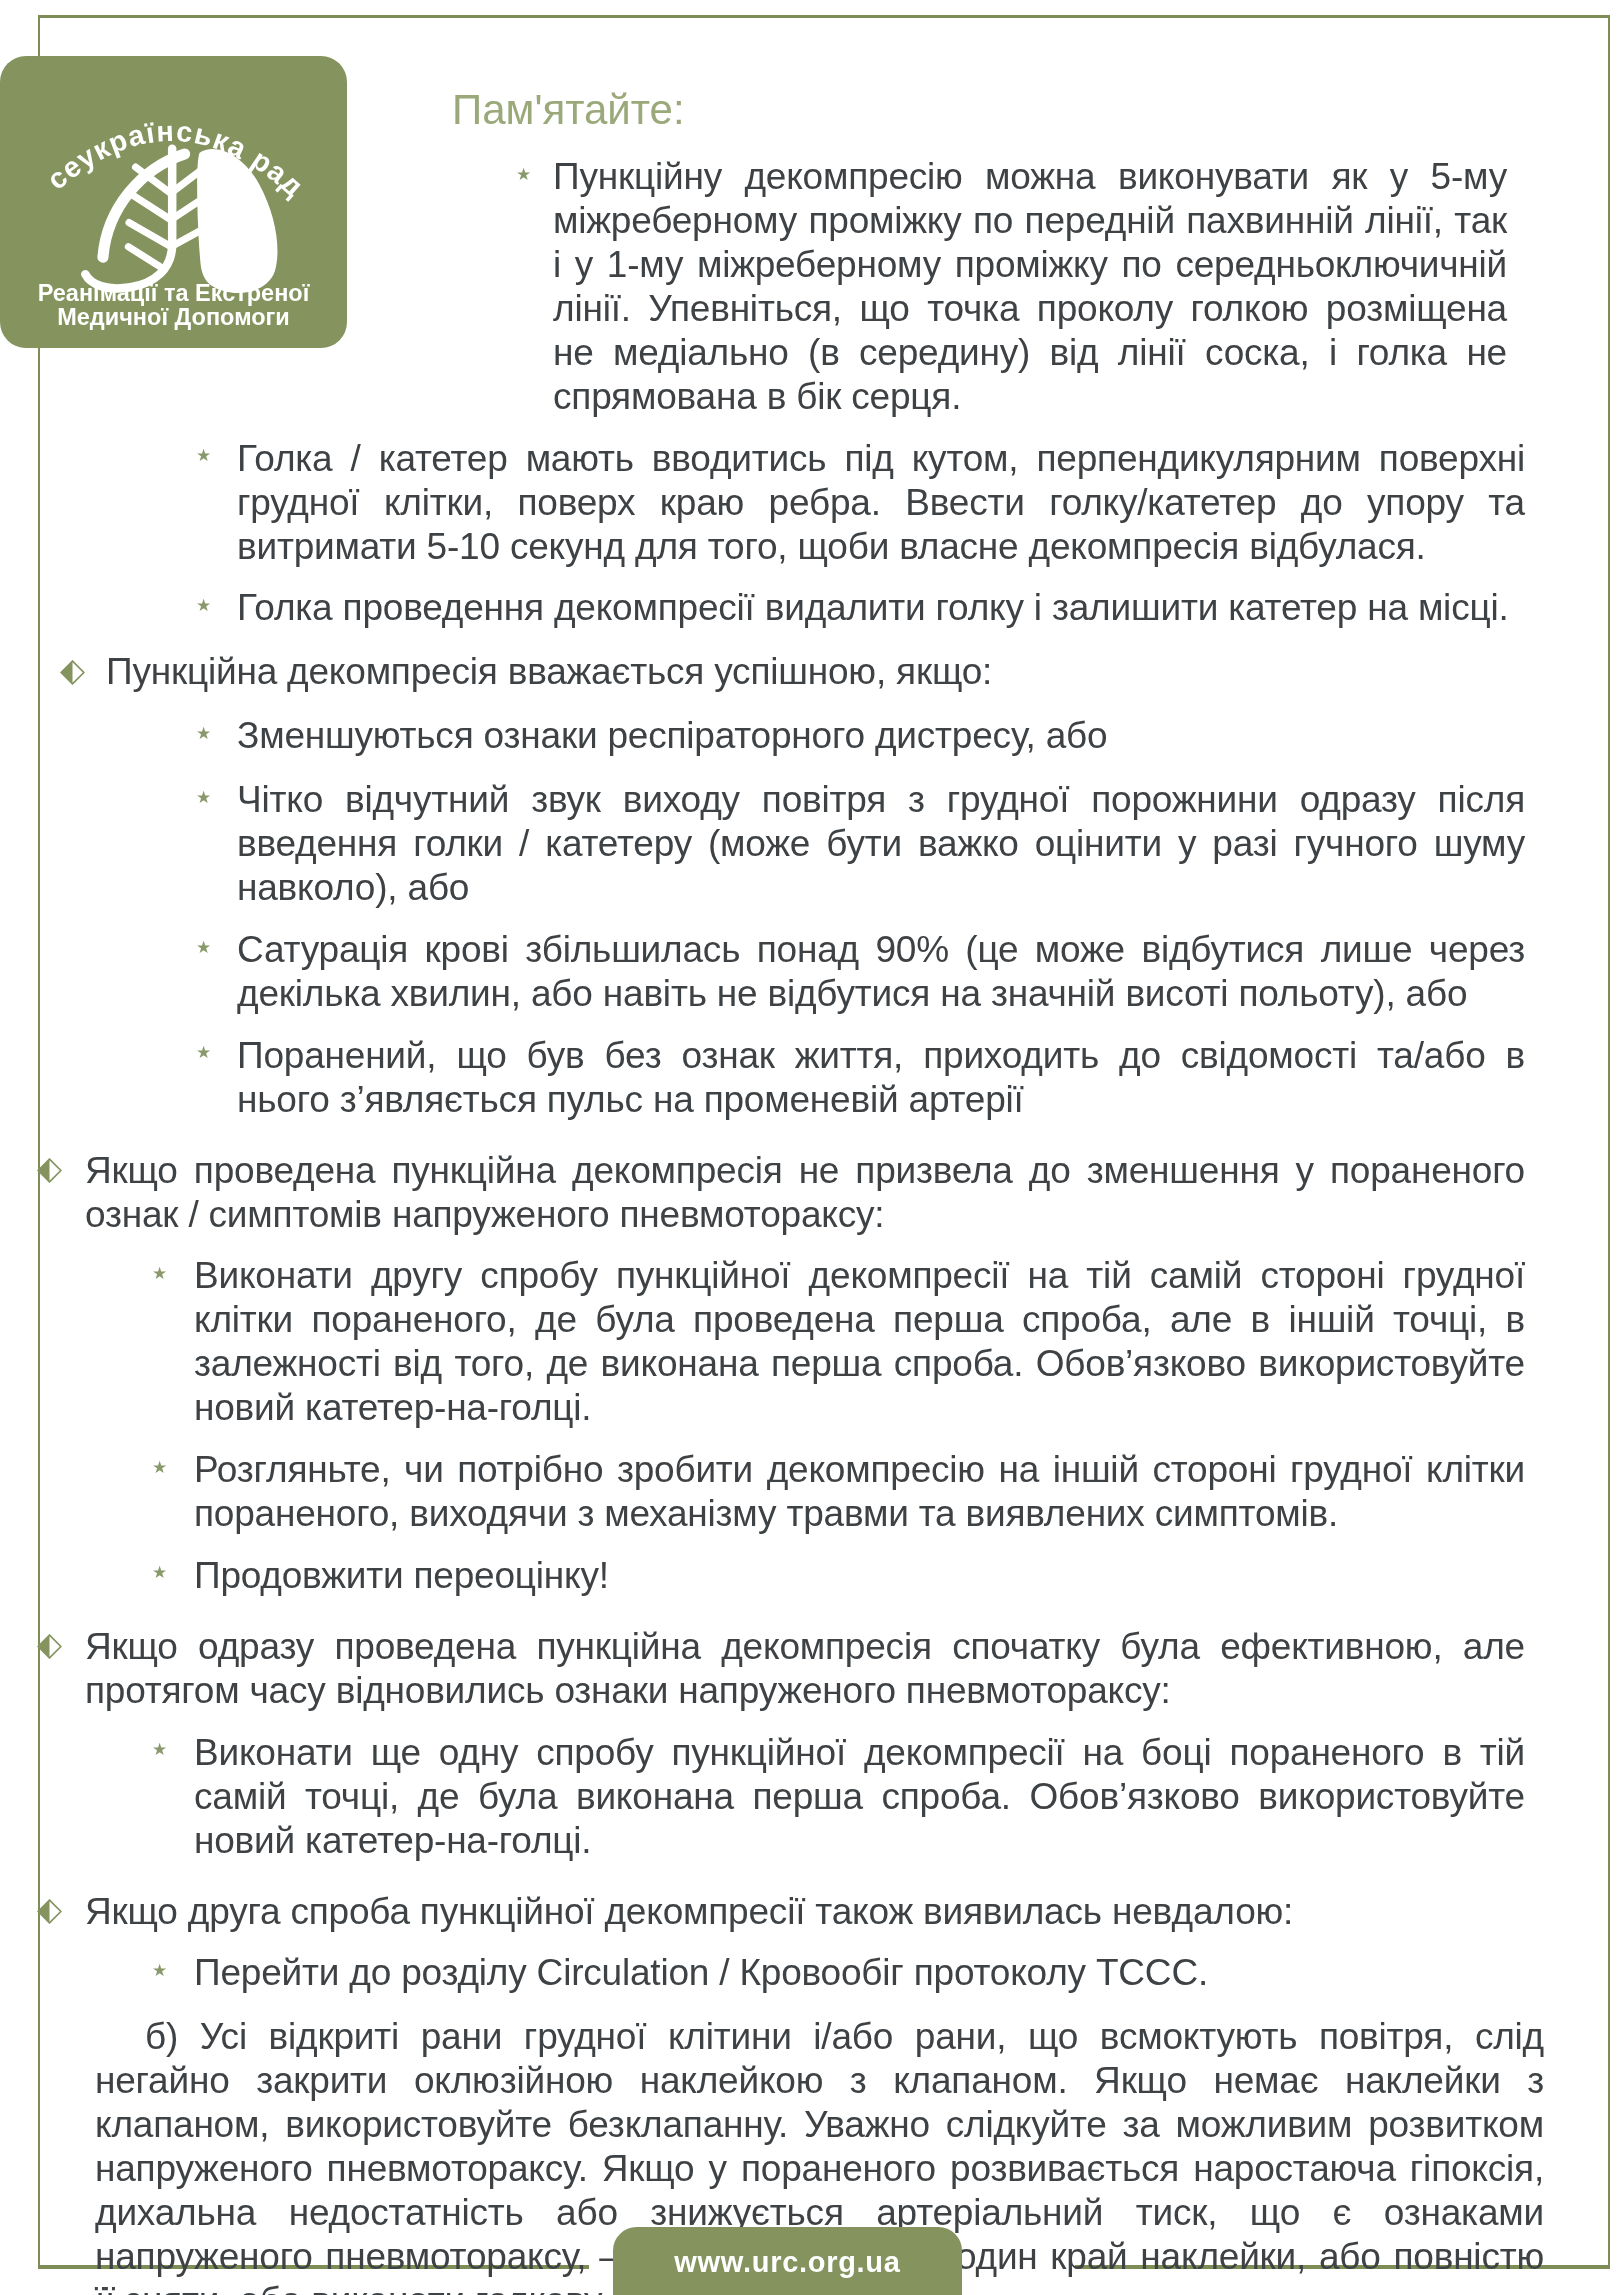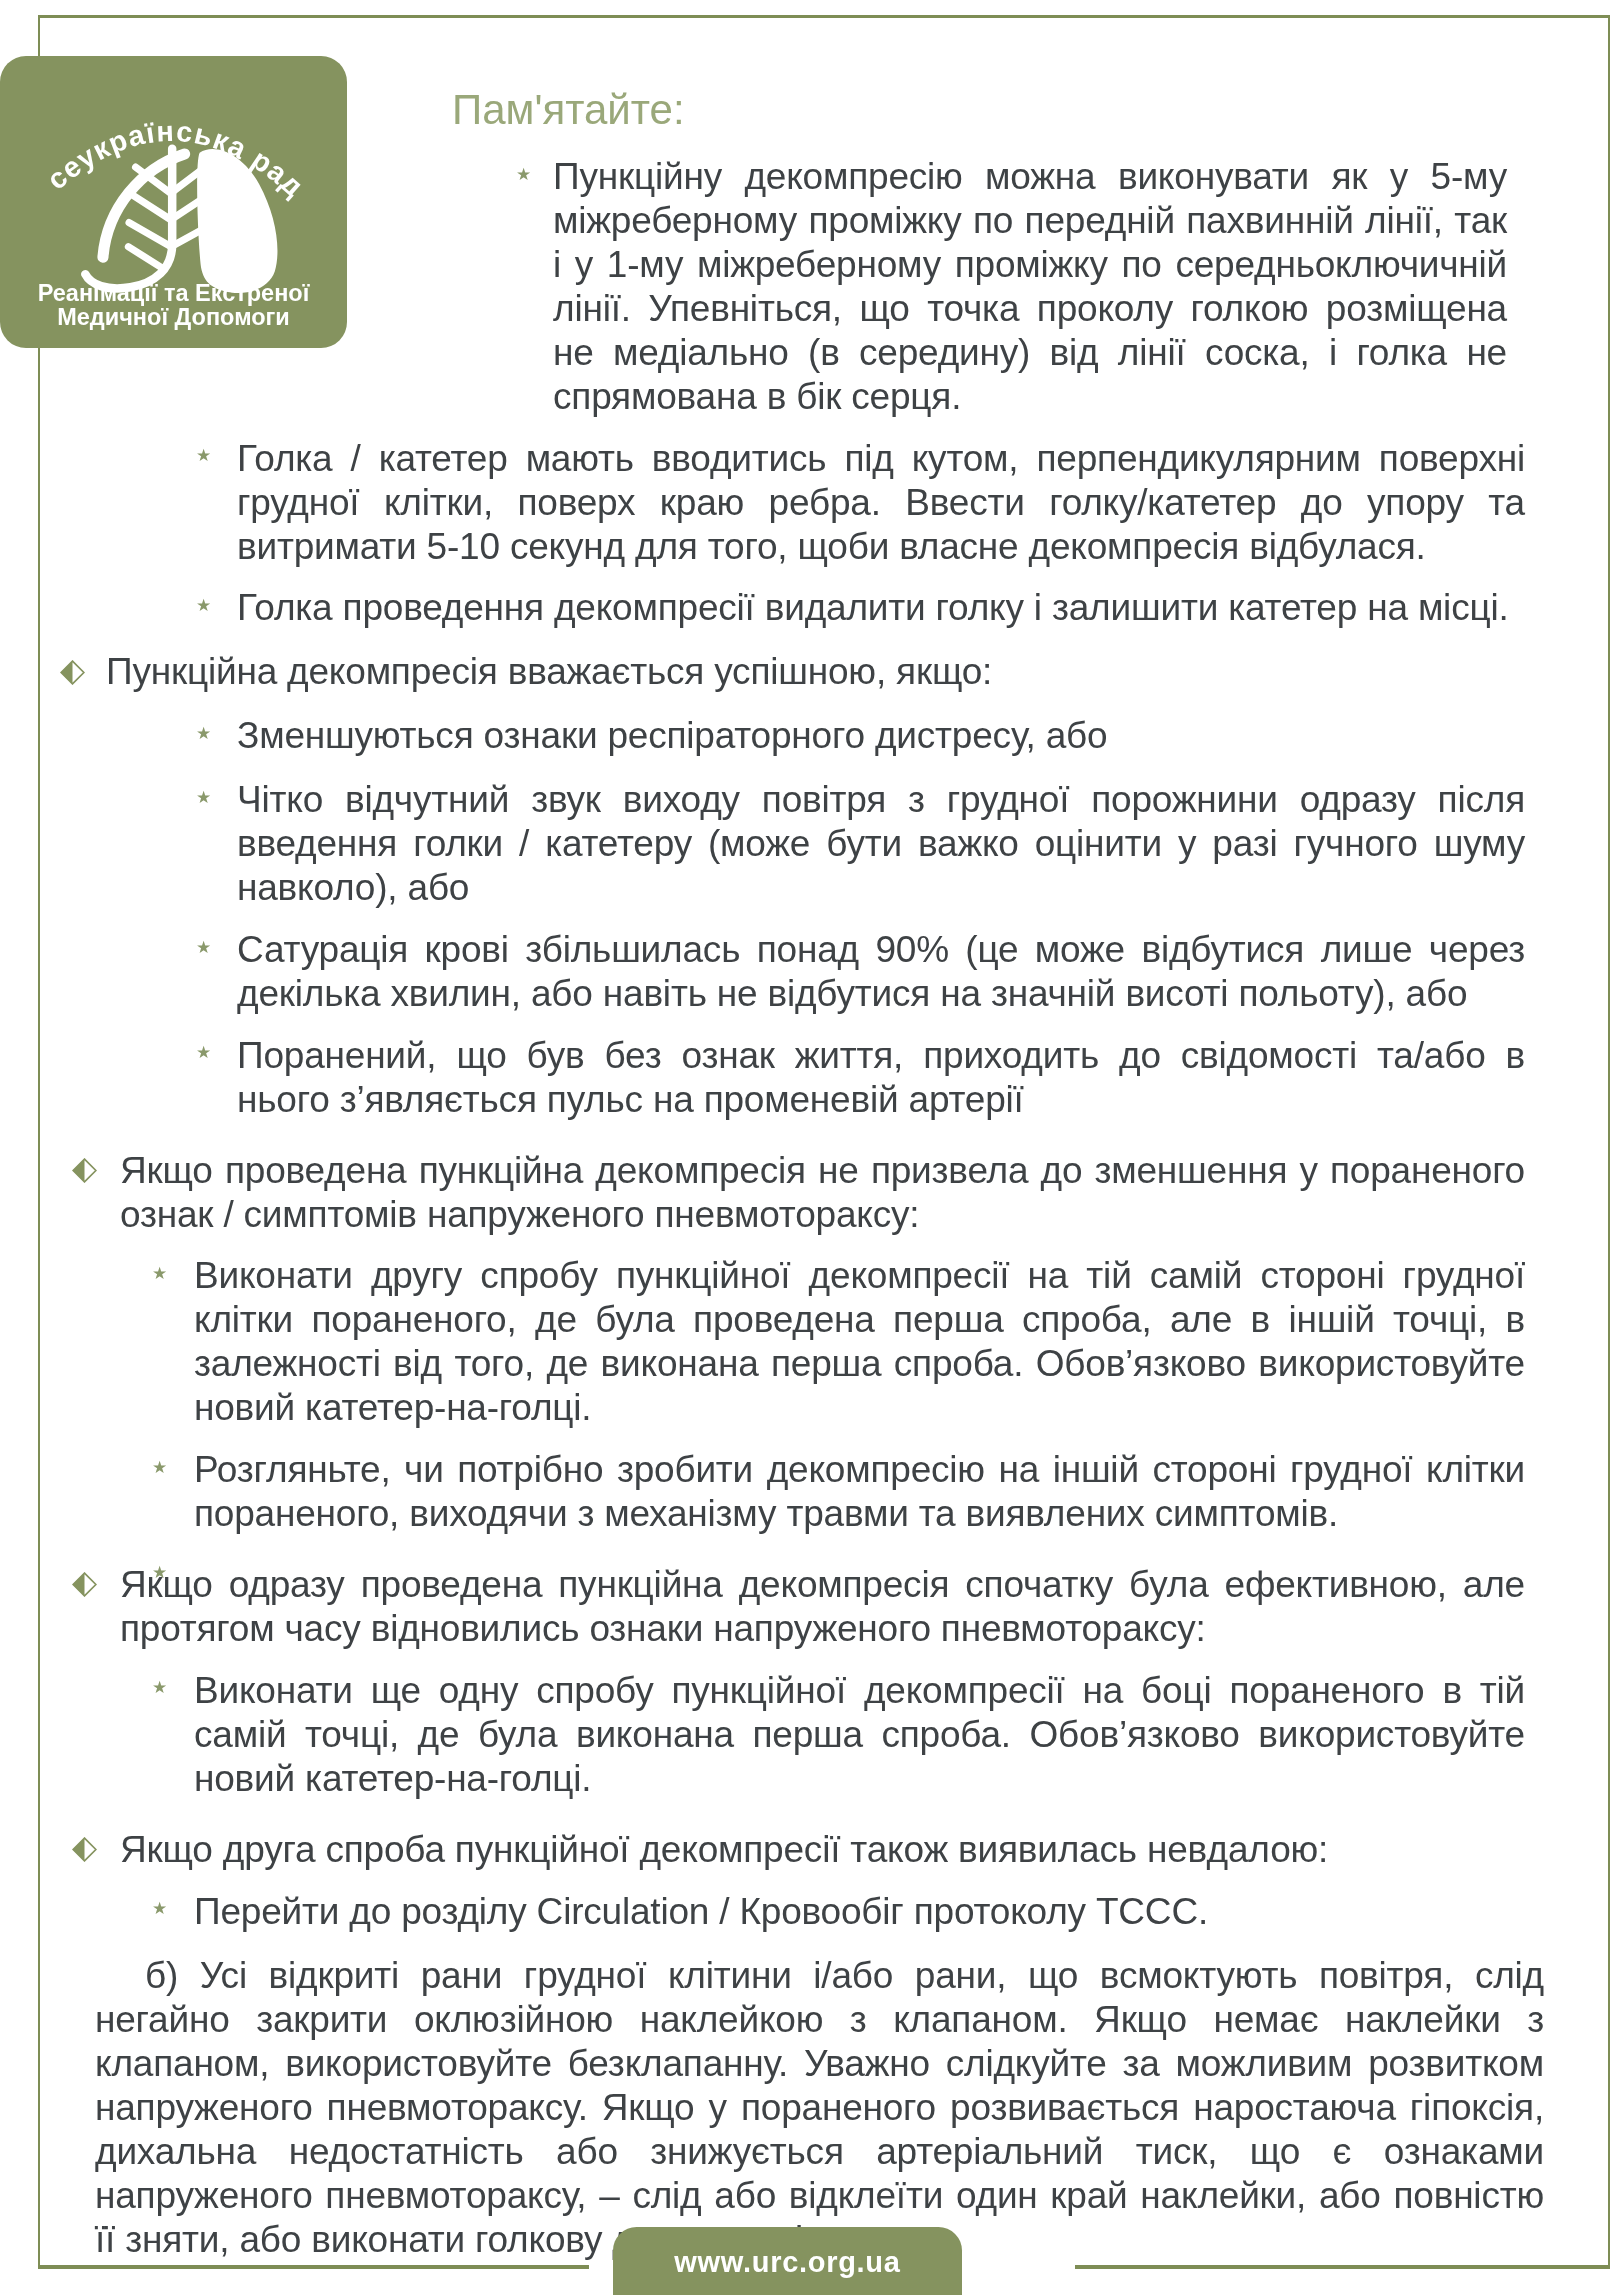--- a/index.html
+++ b/index.html
@@ -39,21 +39,21 @@
     margin:84px 98px 0 452px;font-size:42px;line-height:52px;
     color:var(--heading);font-weight:400;
   }
   .li{
     position:relative;font-size:37px;line-height:44px;letter-spacing:-0.2px;
     text-align:justify;margin-right:98px;color:var(--text);
   }
   .b1{margin-left:553px;margin-right:116px;}
   .s {margin-left:237px;}
   .d1{margin-left:106px;}
-  .d0{margin-left:120px;}
+  .d0{margin-left:85px;}
   .s2{margin-left:194px;}
   .para{margin-left:95px;margin-right:79px;text-indent:50px;}
   .mt-a{margin-top:19px;} .mt-s{margin-top:17.7px;}
   .mt-m{margin-top:20px;} .mt-l{margin-top:27px;}
 
   .mark{
     position:absolute;top:10.5px;font-size:17px;line-height:17px;
     color:var(--bullet);letter-spacing:0;text-indent:0;
   }
   .b1 .mark{left:-37px;}
@@ -173,20 +173,21 @@
       <span>Виконати другу спробу пункційної декомпресії на тій самій стороні грудної клітки пораненого, де була проведена перша спроба, але в іншій точці, в залежності від того, де виконана перша спроба. Обов’язково використовуйте новий катетер-на-голці.</span>
     </div>
 
     <div class="li s2 mt-s">
       <span class="mark">★</span>
       <span>Розгляньте, чи потрібно зробити декомпресію на іншій стороні грудної клітки пораненого, виходячи з механізму травми та виявлених симптомів.</span>
     </div>
 
     <div class="li s2 mt-s">
       <span class="mark">★</span>
+      <span>Продовжити переоцінку!</span>
     </div>
 
     <div class="li d0 mt-l">
       <span class="dmark">
         <svg viewBox="0 0 44 44">
             <polygon points="22,2 42,22 22,42 2,22" fill="none" stroke="currentColor" stroke-width="3"></polygon>
             <polygon points="22,2 22,42 2,22" fill="currentColor"></polygon>
           </svg>
       </span>
       <span>Якщо одразу проведена пункційна декомпресія спочатку була ефективною, але протягом часу відновились ознаки напруженого пневмотораксу:</span>

